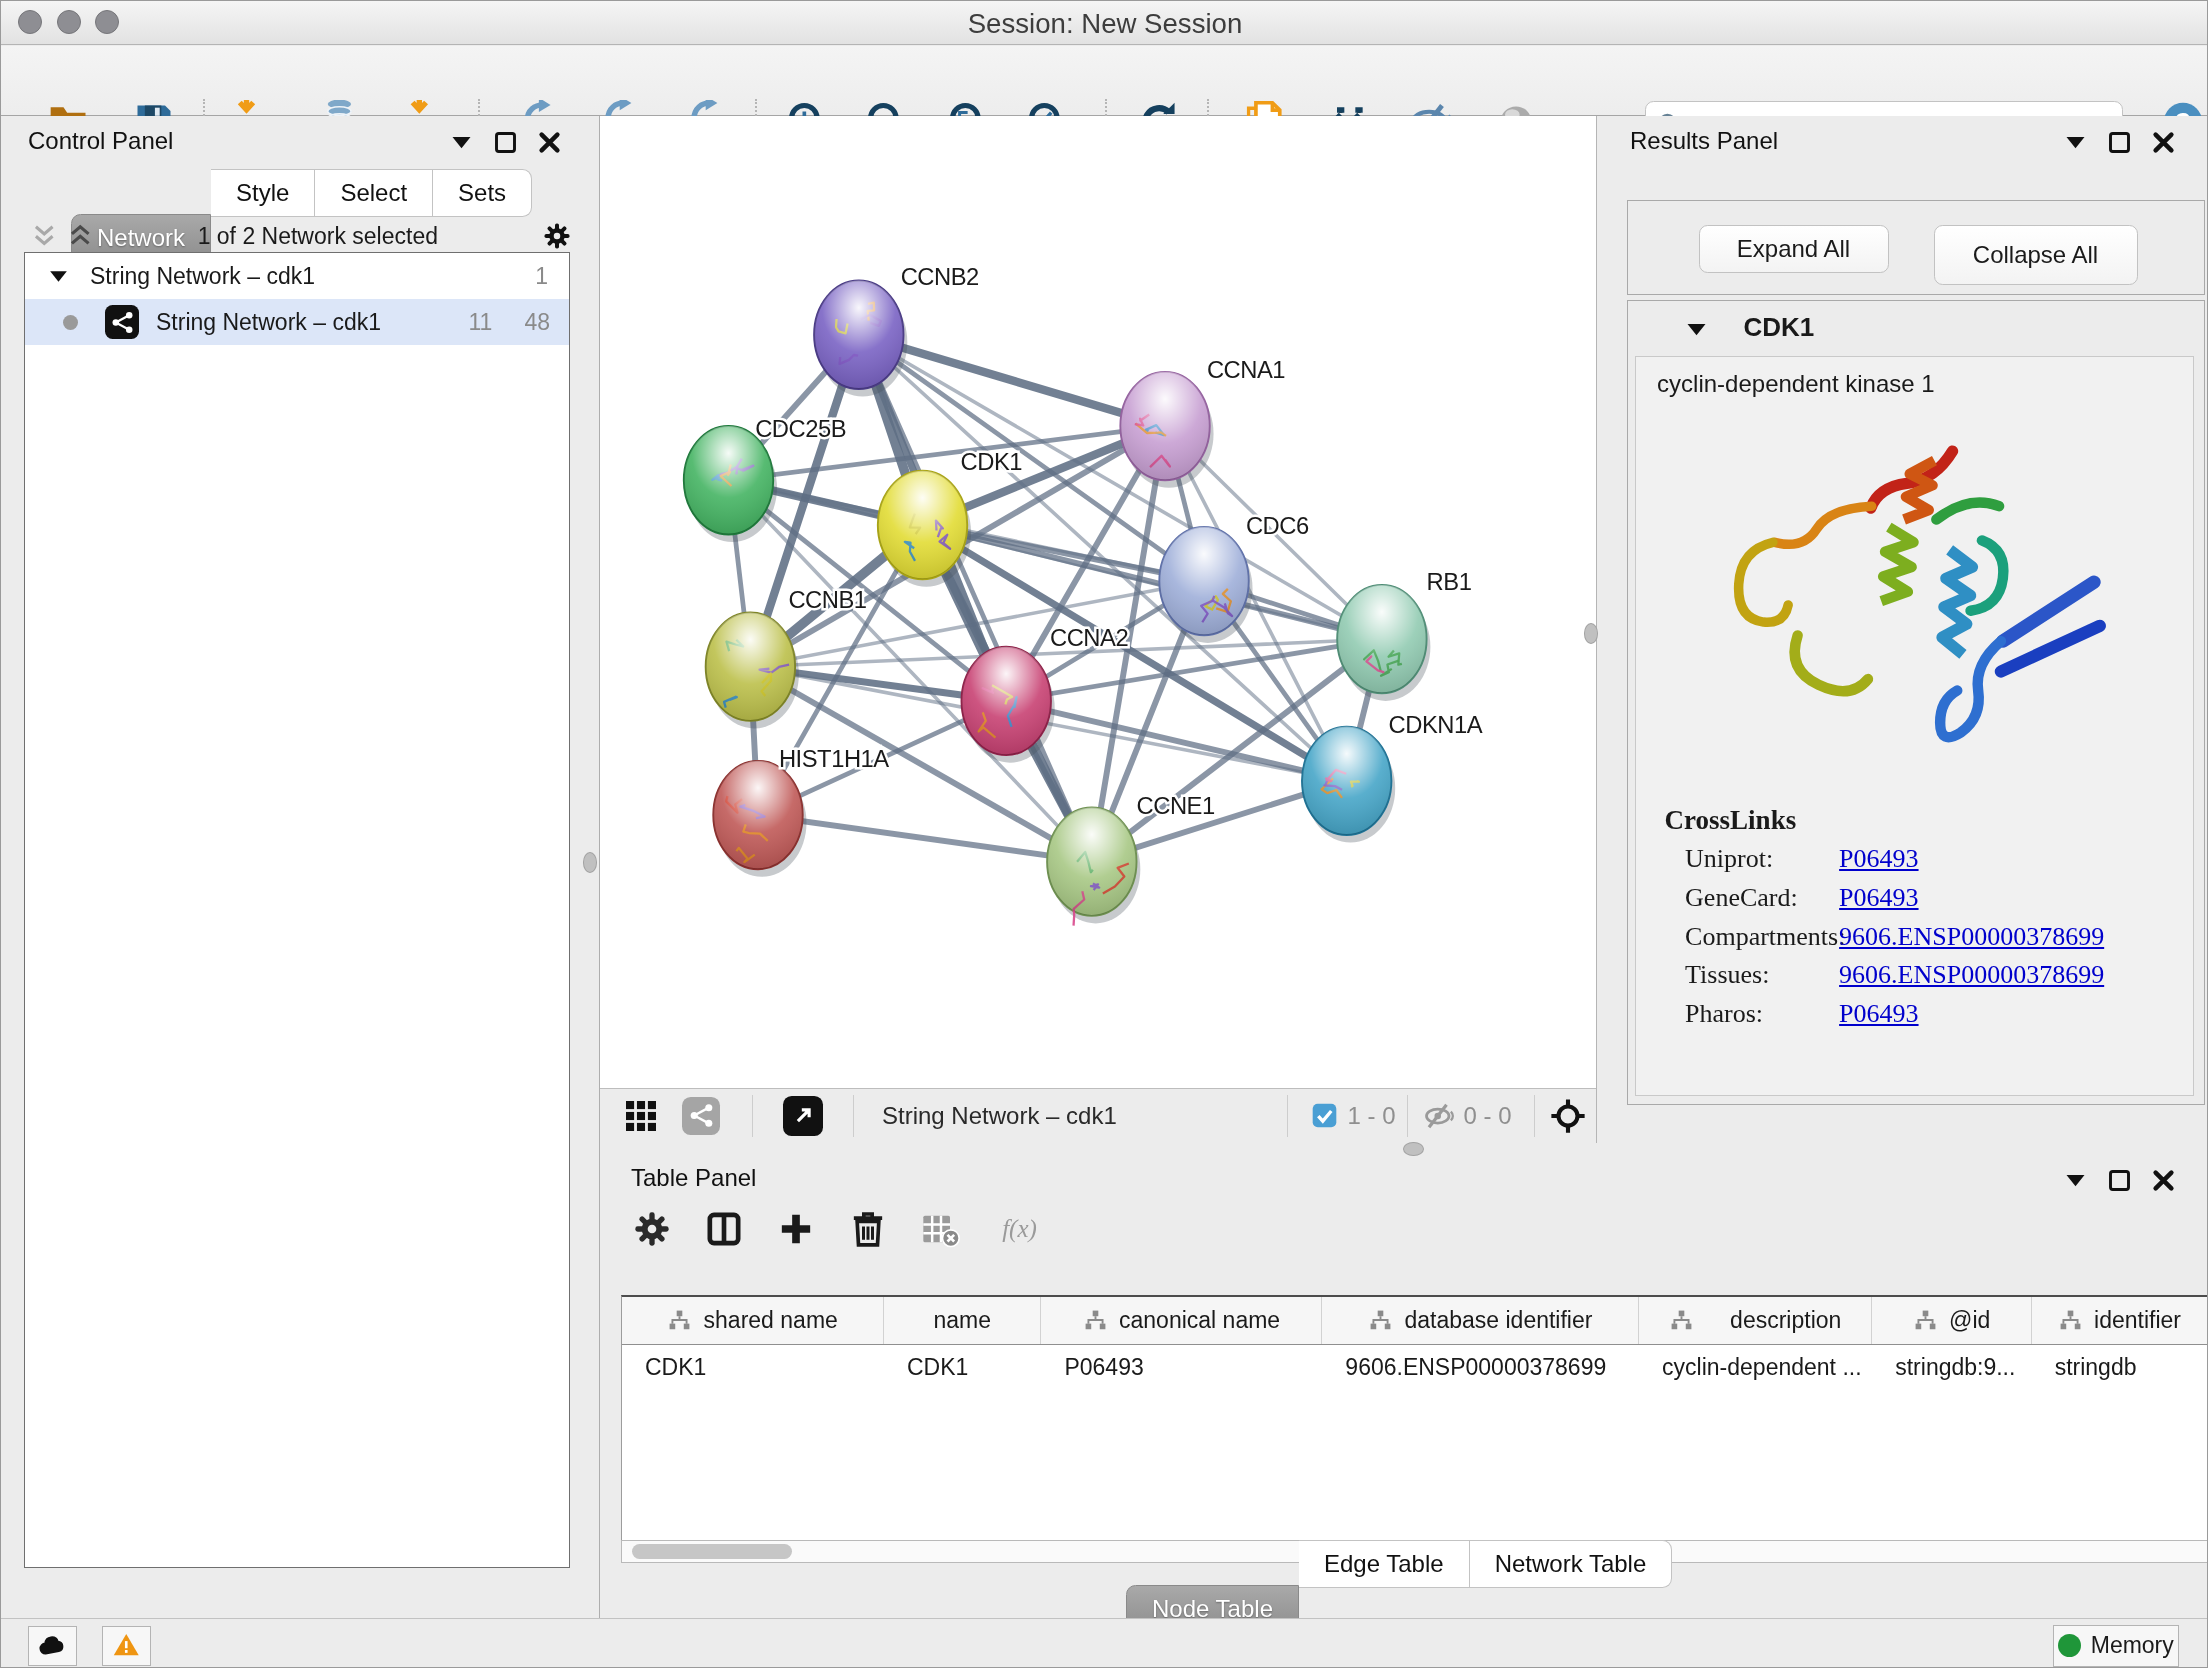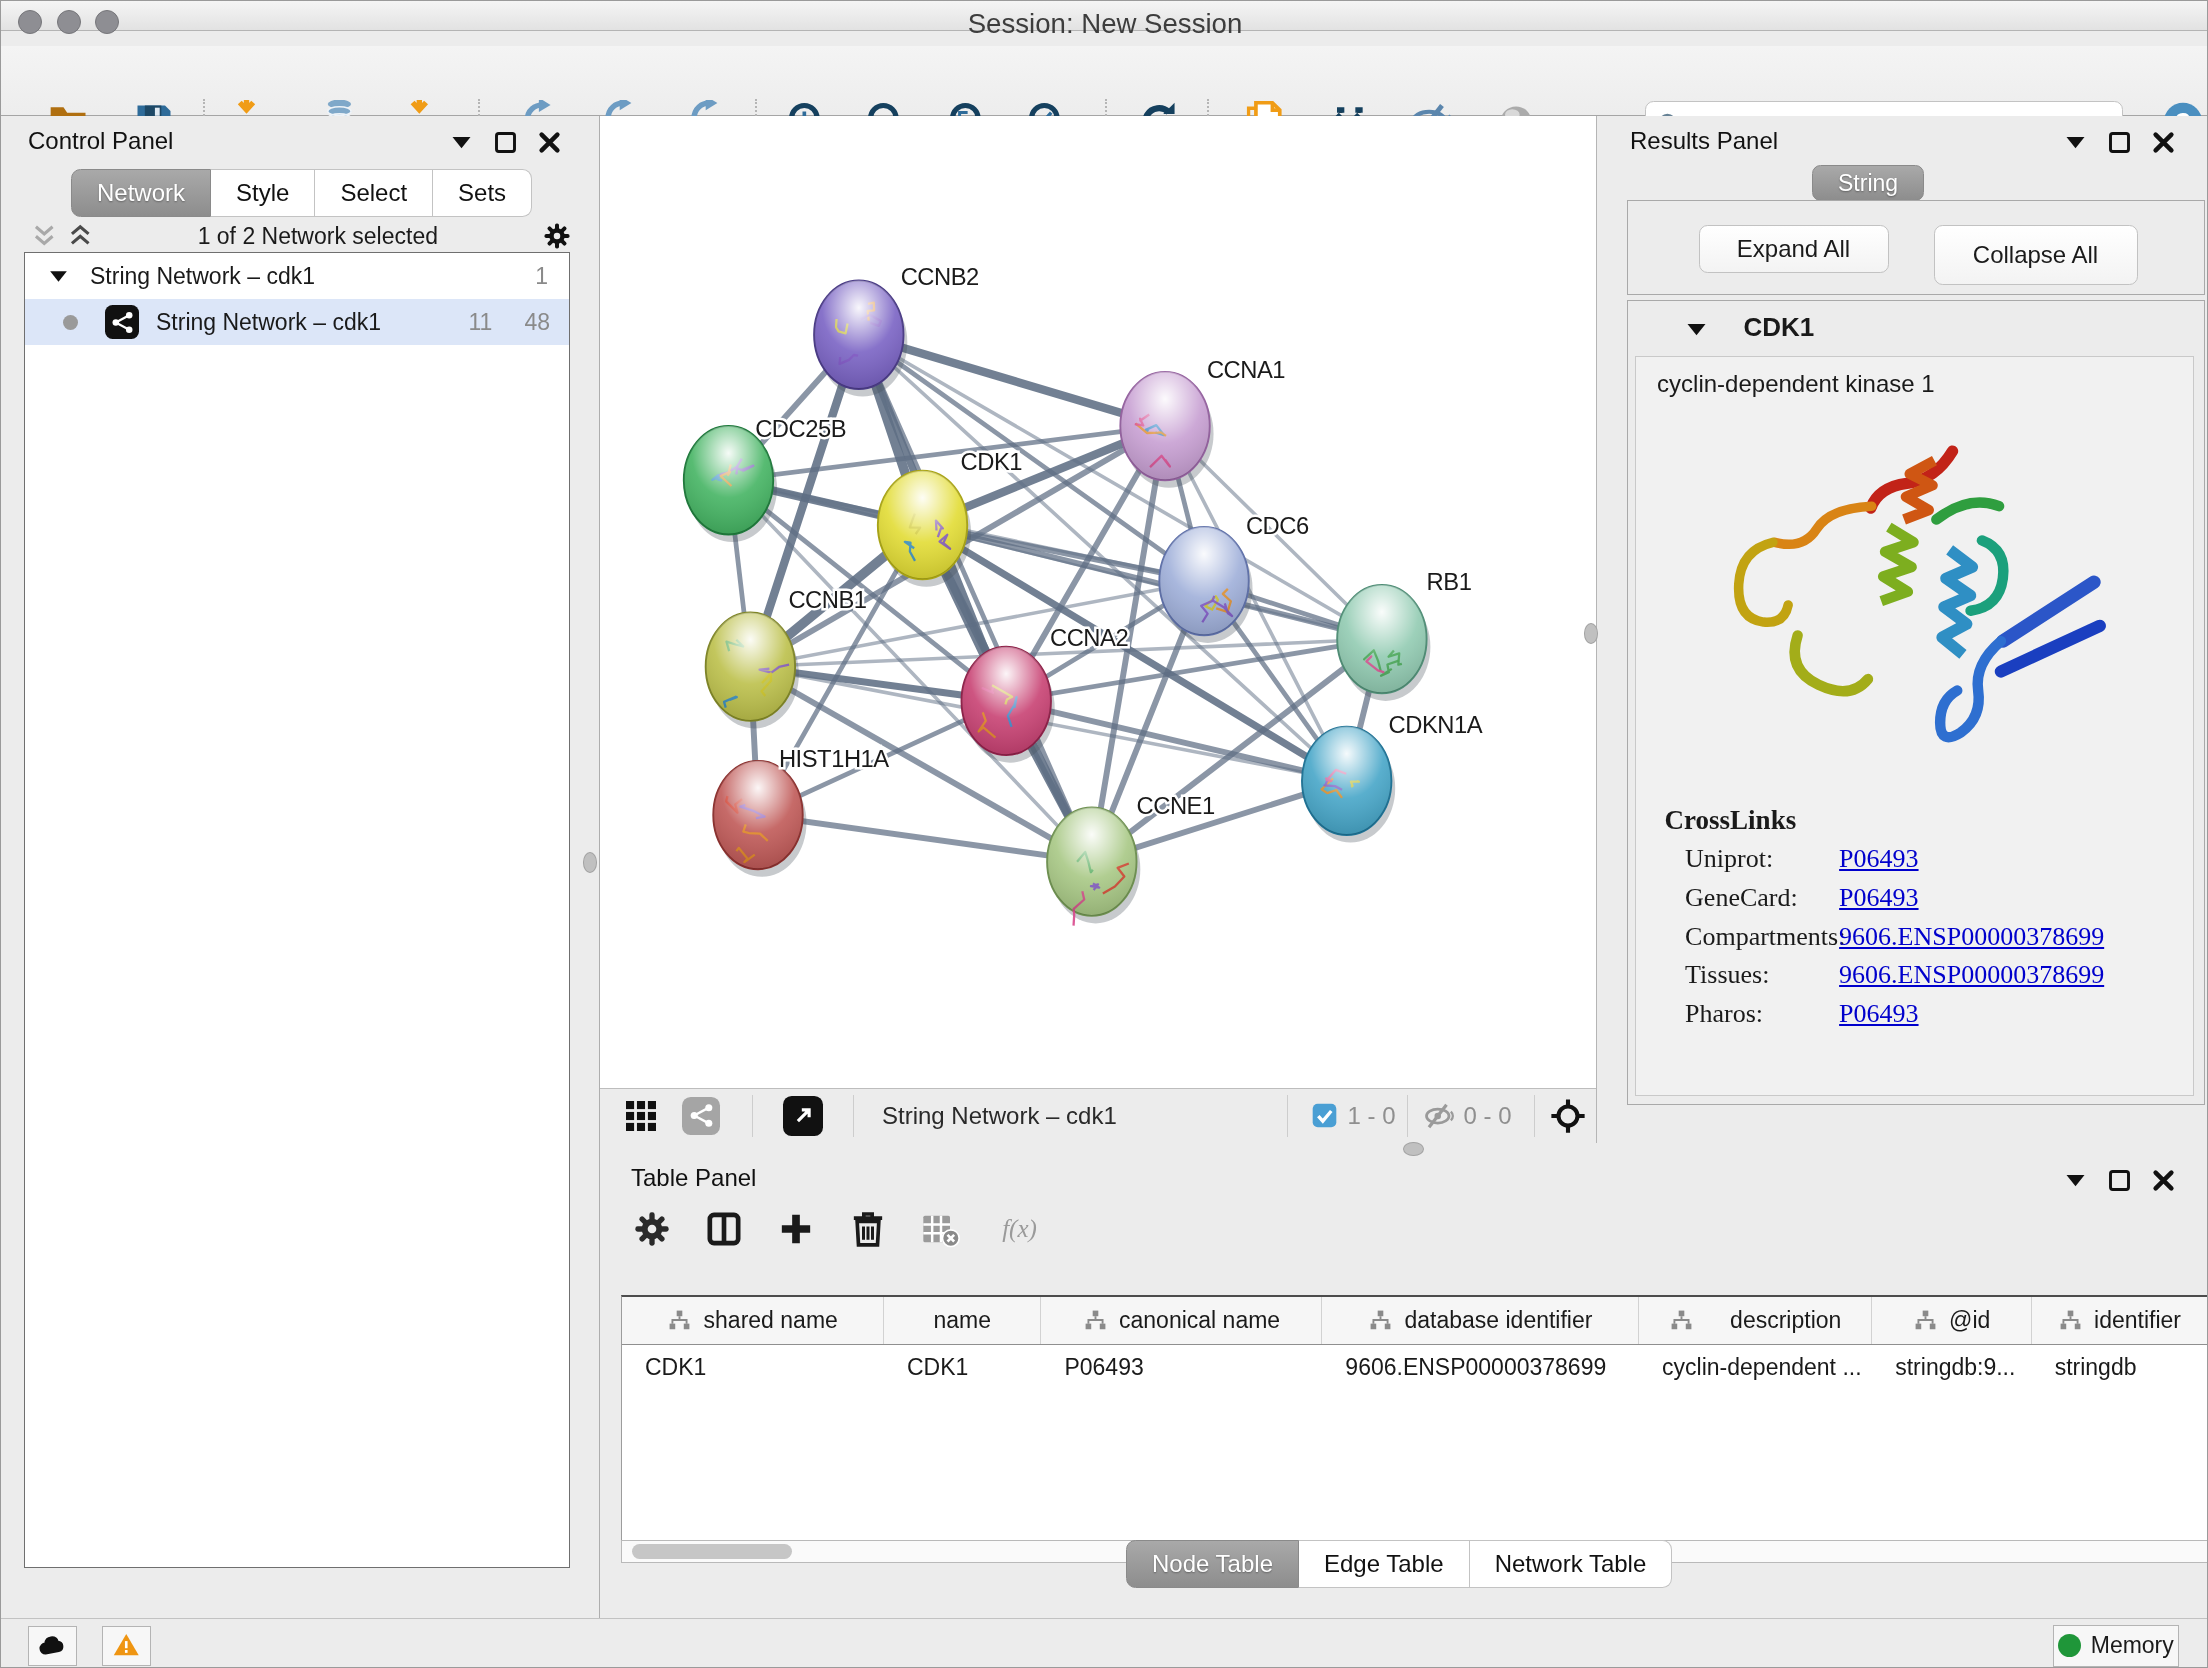--- a/index.html
+++ b/index.html
@@ -3,21 +3,21 @@
 <meta charset="utf-8">
 <style>
   * { margin:0; padding:0; box-sizing:border-box; }
   html,body { background:#d8d8d8; }
   body { font-family:"Liberation Sans", sans-serif; color:#1a1a1a; }
   #app { position:relative; width:2208px; height:1668px; background:#ececec; overflow:hidden;
          border:1px solid #9a9a9a; }
   .abs { position:absolute; }
 
   
-  #titlebar { left:0; top:0; width:2208px; height:30px;
+  #titlebar { left:0; top:0; width:2208px; height:44px;
     background:linear-gradient(#f5f5f5,#e2e2e2); border-bottom:1px solid #b4b4b4; }
   .tlight { position:absolute; top:8.6px; width:24px; height:24px; border-radius:50%;
     background:#8e8e93; border:1px solid #76767a; }
   #win-title { position:absolute; left:0; right:0; top:6.7px; text-align:center;
     font-size:27.6px; color:#3d3d3d; }
 
   
   #toolbar { left:0; top:45px; width:2208px; height:70px; background:linear-gradient(#f4f4f4,#ededed);
     border-bottom:1.9px solid #a5a5a5; }
   .tbtn { position:absolute; top:49px; width:53px; height:53px; display:flex;
@@ -46,21 +46,21 @@
     border-top:1.9px solid #c2c2c2; }
 
   
   .seg-tabs { display:flex; }
   .seg-tab { height:48px; display:flex; align-items:center; justify-content:center;
     padding:0 25px; font-size:24px; background:#fff; border:1px solid #c3c3c3;
     border-left:none; color:#111; cursor:default; }
   .seg-tab:first-child { border-left:1px solid #c3c3c3; border-radius:9.5px 0 0 9.5px; }
   .seg-tab:last-child { border-radius:0 9.5px 9.5px 0; }
   .seg-tab.active { background:linear-gradient(#a9a9a9,#8d8d8d); border-color:#8a8a8a;
-    color:#fff; text-shadow:0 1px 1.9px rgba(0,0,0,.35); }
+    color:#fff; text-shadow:0 1px 1.9px rgba(0,0,0,.35);margin-top:45px; }
   #cp-subrow { position:absolute; left:28.5px; top:219px; width:542px; height:32px;
     display:flex; align-items:center; }
   #cp-status { flex:1; text-align:center; font-size:23px; color:#1a1a1a; }
   #net-tree { position:absolute; left:23px; top:251px; width:546px; height:1316px;
     background:#fff; border:1.9px solid #6f6f6f; }
   .tree-row { height:46px; display:flex; align-items:center; font-size:23px; }
   .tree-row .cnt { color:#8a8a8a; }
   .tree-row.selected { background:#dce6f8; }
   .share-chip { width:34px; height:34px; border-radius:7.6px; background:#111; display:flex;
     align-items:center; justify-content:center; }

